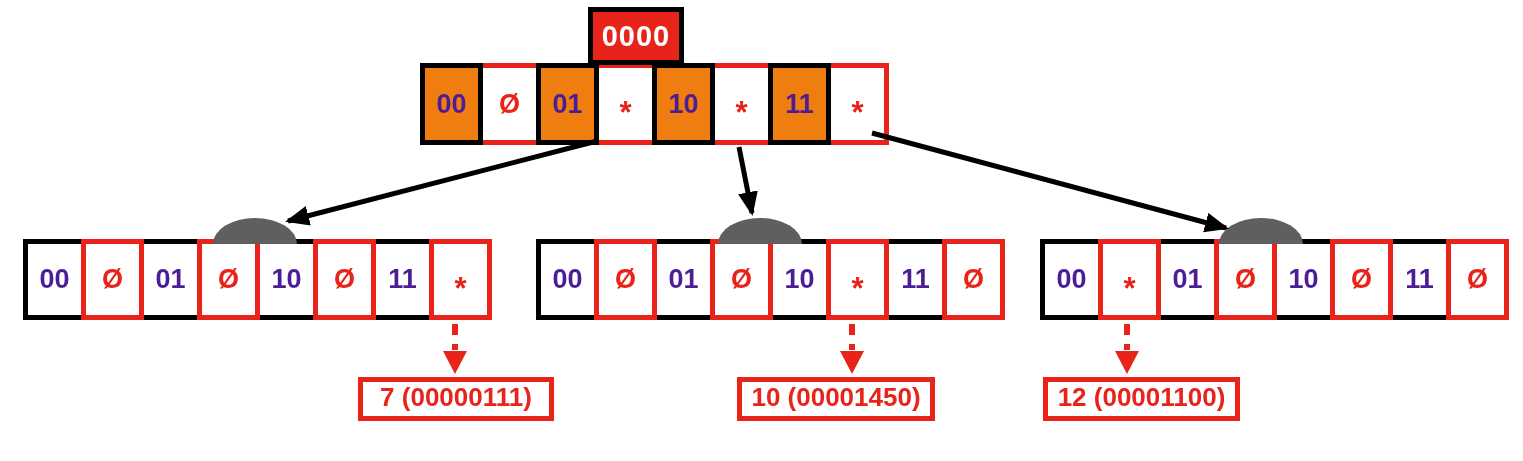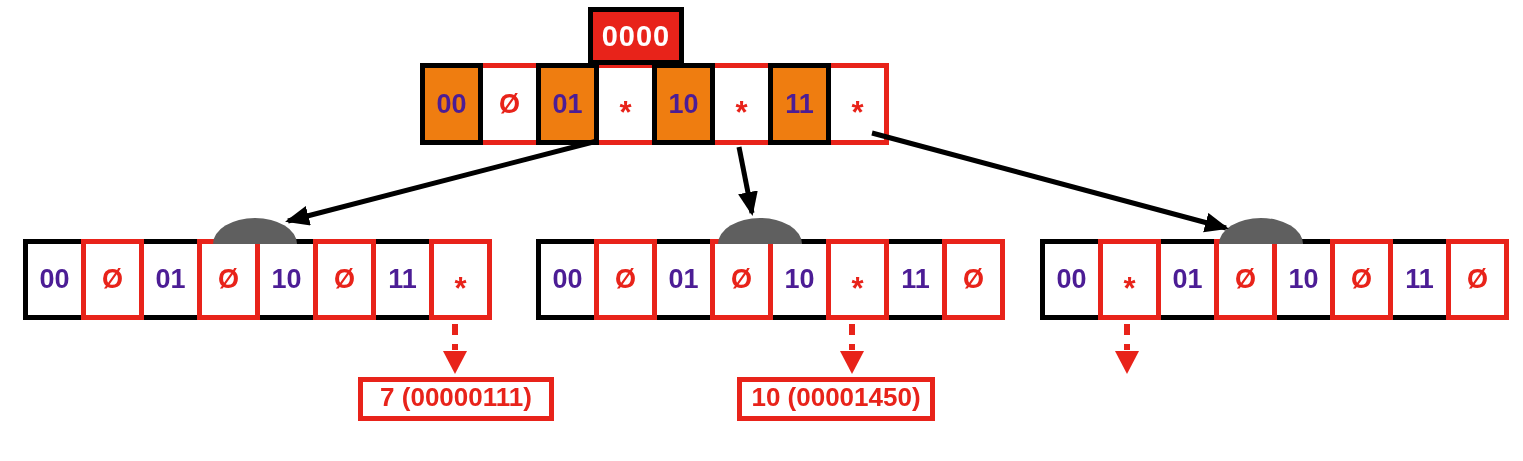--- a/index.html
+++ b/index.html
@@ -184,14 +184,17 @@
       <polygon points="1115,351 1139,351 1127,374" fill="var(--red)"></polygon>
     </g>
   </svg>
 
   <div class="leaf" style="left:358px;top:377px;width:196px">
     <span>7 (00000111)</span>
   </div>
   <div class="leaf" style="left:737px;top:377px;width:198px">
     <span>10 (00001450)</span>
   </div>
+  <div class="leaf" style="left:1043px;top:377px;width:197px">
+    <span>12 (00001100)</span>
+  </div>
 
 </div>
 
 </body></html>

